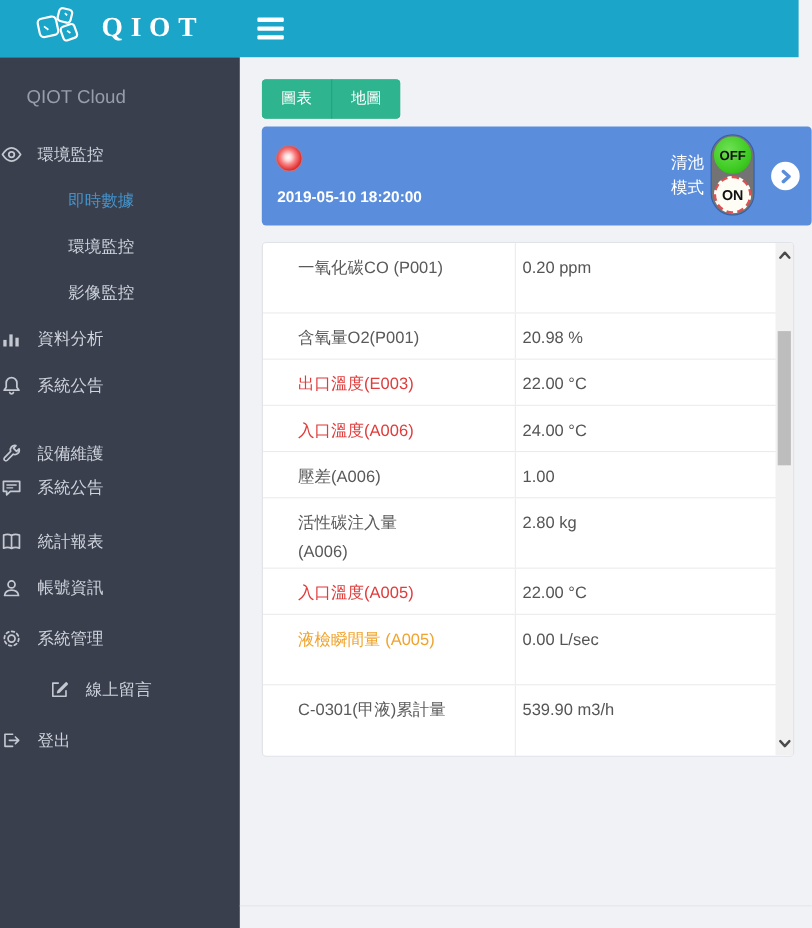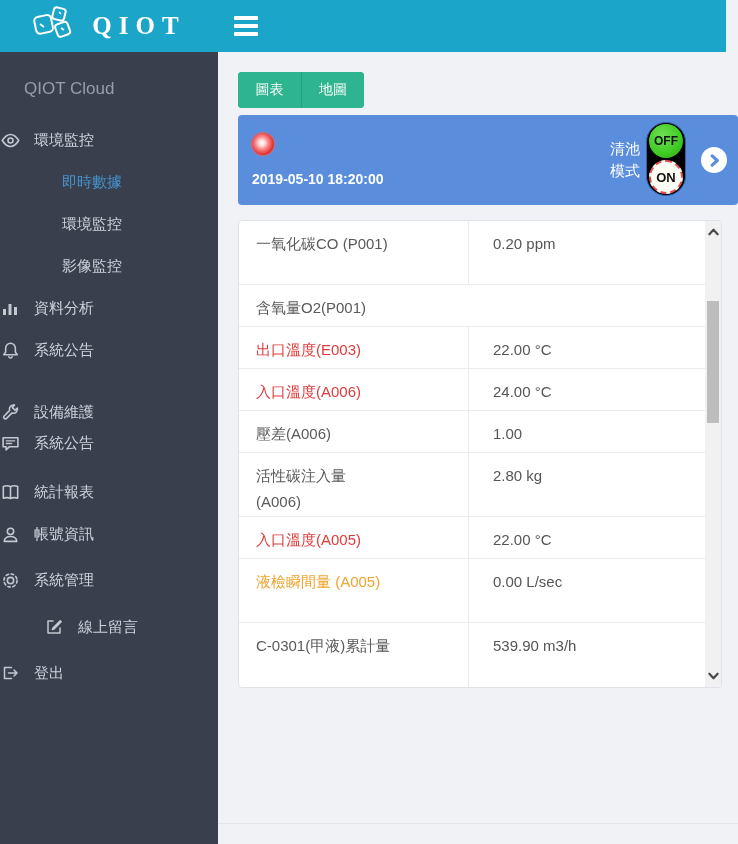--- a/index.html
+++ b/index.html
@@ -35,34 +35,34 @@
   .tab-btn { width:63px; height:36px; background:#2eb48e; color:#fff; font-size:14px; border:none; cursor:pointer; font-family:inherit; }
   .tab-btn + .tab-btn { border-left:1px solid #26a278; }
 
   
   .panel { position:absolute; left:20px; top:63px; width:500px; height:90px; background:#5a8edc; border-radius:4px; }
   .led { position:absolute; left:14px; top:18px; width:22px; height:22px; border-radius:50%;
          background:radial-gradient(circle at 45% 45%, #ffffff 0%, #ffd9d9 18%, #f87f7f 40%, #e02b2b 70%, #c01616 100%);
          box-shadow:0 0 0 1px #d86a6a; }
   .stamp { position:absolute; left:14px; top:56px; color:#fff; font-size:14px; font-weight:bold; }
   .mode-label { position:absolute; right:98px; top:23px; color:#fff; font-size:15px; line-height:22px; text-align:right; white-space:pre-line; }
-  .toggle { position:absolute; left:408px; top:7px; width:40px; height:74px; background:#000000; border:1px solid #335fae; border-radius:21px; cursor:pointer; }
+  .toggle { position:absolute; left:408px; top:7px; width:40px; height:74px; background:#737373; border:1px solid #335fae; border-radius:21px; cursor:pointer; }
   .tog-circle { position:absolute; left:2px; width:34px; height:34px; border-radius:50%; display:flex; align-items:center; justify-content:center; font-weight:bold; color:#111; }
   .tog-off { top:1px; background:radial-gradient(circle at 40% 35%, #6fe055 0%, #3ecb22 60%, #2aa812 100%); font-size:12px; }
   .tog-on  { bottom:1px; background:#fdfdf6; border:2px dashed #e05050; font-size:13px; }
   .next-btn { position:absolute; right:11px; top:32px; width:26px; height:26px; border-radius:50%; background:#fff; display:flex; align-items:center; justify-content:center; cursor:pointer; }
   .next-btn svg { stroke:#5a8edc; stroke-width:3.4; fill:none; stroke-linecap:round; stroke-linejoin:round; }
 
   
   .card { position:absolute; left:20px; top:168px; width:484px; height:468px; background:#fff; border:1px solid #dfe2e8; border-radius:4px; overflow:hidden; }
   .table { position:absolute; left:0; top:0; width:467px; }
   .trow { display:flex; border-bottom:1px solid #ebebeb; }
-  .cell-label { width:229px; padding:10px 0 0 17px; }
+  .cell-label { width:229px; padding:10px 0 0 32px; }
   .cell-label span { display:inline-block; max-width:138px; font-size:15px; line-height:26px; color:#5a5a5a; word-break:break-word; }
-  .cell-value { flex:1; border-left:1px solid #ebebeb; padding:10px 0 0 24px; font-size:15px; line-height:26px; color:#555; }
+  .cell-value { flex:1; border-left:1px solid #ebebeb; padding:10px 0 0 6px; font-size:15px; line-height:26px; color:#555; }
   .trow[data-status="red"]    .cell-label span { color:#e03c3c; }
   .trow[data-status="orange"] .cell-label span { color:#f0a42e; }
   .h64 { height:64px; } .h42 { height:42px; } .h70 { height:70px; }
 
   
   .sbar { position:absolute; right:0; top:0; width:16px; height:466px; background:#f1f1f1; }
   .sbar .arrow { position:absolute; left:0; width:16px; height:18px; display:flex; align-items:center; justify-content:center; cursor:pointer; }
   .sbar .arrow svg { stroke:#4a4a4a; stroke-width:2.4; fill:none; stroke-linecap:round; stroke-linejoin:round; }
   .arrow-up { top:2px; } .arrow-down { bottom:2px; }
   .sthumb { position:absolute; left:2px; top:80px; width:12px; height:122px; background:#bdbdbd; cursor:pointer; }
@@ -237,20 +237,21 @@
     <div class="card">
       <div class="table">
 
         <div class="trow h64" data-status="default">
           <div class="cell-label"><span>一氧化碳CO (P001)</span></div>
           <div class="cell-value">0.20 ppm</div>
         </div>
 
         <div class="trow h42" data-status="default">
           <div class="cell-label"><span>含氧量O2(P001)</span></div>
+          <div class="cell-value">20.98 %</div>
         </div>
 
         <div class="trow h42" data-status="red">
           <div class="cell-label"><span>出口溫度(E003)</span></div>
           <div class="cell-value">22.00 °C</div>
         </div>
 
         <div class="trow h42" data-status="red">
           <div class="cell-label"><span>入口溫度(A006)</span></div>
           <div class="cell-value">24.00 °C</div>

